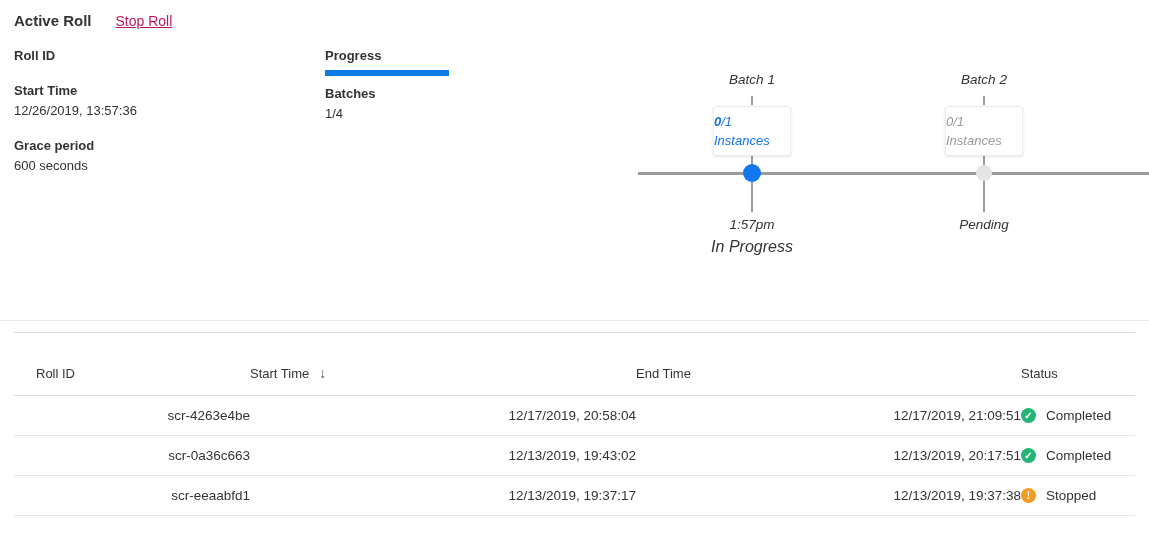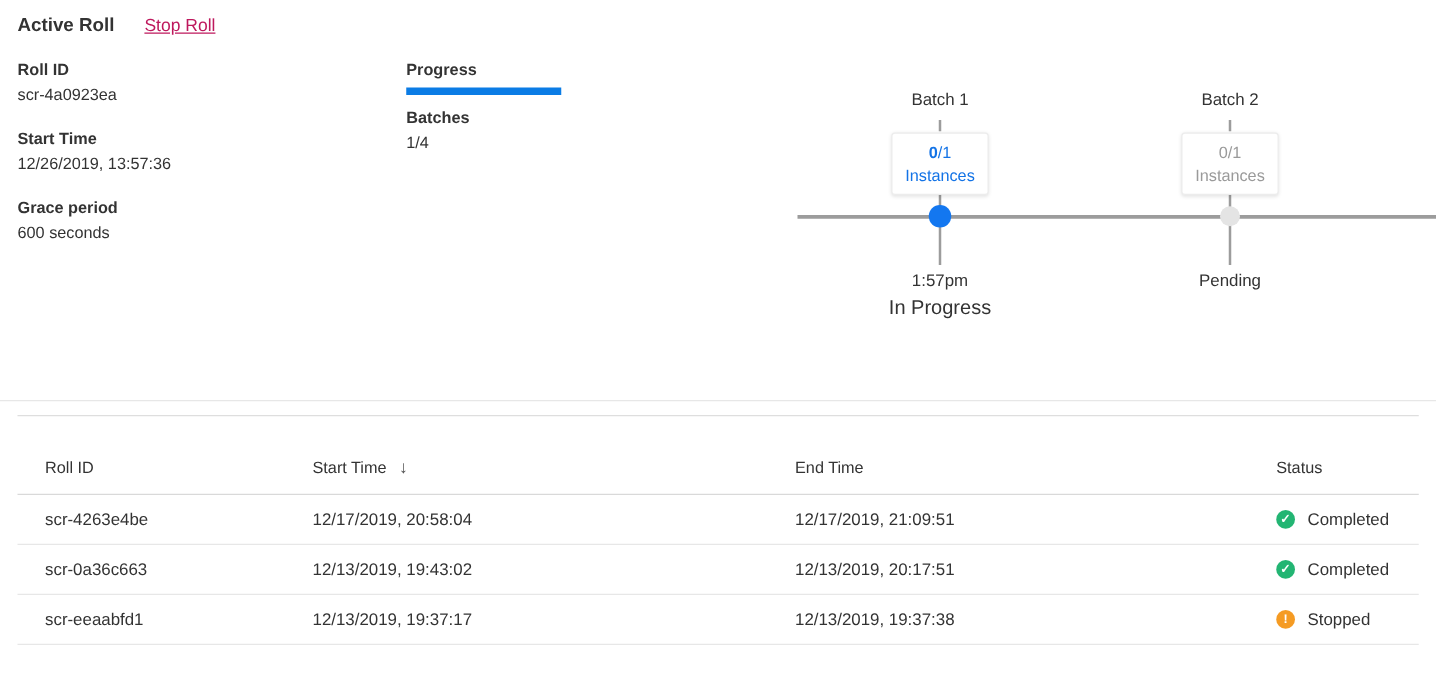--- a/index.html
+++ b/index.html
@@ -35,21 +35,21 @@
   .progress-label, .batches-label { font-weight: 700; font-size: 13px; line-height: 20px; }
   .progress-track { margin-top: 4px; width: 124px; height: 6px; background: #e8e8e8; }
   .progress-fill { height: 100%; background: #0b7ce5; }
   .batches-label { margin-top: 8px; }
   .batches-value { font-size: 13px; line-height: 20px; }
 
   
   .timeline { position: absolute; left: 638px; right: 0; top: 70px; height: 195px; }
   .hline { position: absolute; left: 0; right: 0; top: 102px; height: 3px; background: #9c9c9c; }
   .batch-node { position: absolute; top: 0; width: 0; }
-  .node-center { position: absolute; transform: translateX(-50%); text-align: center; }
+  .node-center { position: absolute; transform: translateX(-50%); text-align: left; font-style: italic; }
   .batch-name { top: 2px; font-size: 13.5px; color: #333; white-space: nowrap; }
   .tick { top: 26px; width: 2px; height: 9px; background: #9c9c9c; }
   .connector { top: 84px; width: 2px; height: 58px; background: #9c9c9c; z-index: 1; }
   .instances-card {
     top: 36px; width: 78px; padding: 5px 0;
     background: #fff; border: 1px solid #ececec; border-radius: 3px;
     box-shadow: 0 1px 3px rgba(0,0,0,0.10);
     z-index: 3; cursor: pointer;
   }
   .card-count, .card-instances { font-size: 13px; line-height: 19px; }
@@ -74,21 +74,21 @@
     padding-left: 22px;
     align-items: center;
   }
   .thead {
     padding-top: 32px; padding-bottom: 14px;
     border-bottom: 1px solid #d9d9d9;
     font-size: 13px; color: #333;
   }
   .th { display: flex; align-items: center; cursor: pointer; }
   .sort-arrow { margin-left: 10px; font-size: 14px; color: #555; }
-  .tbody-row { height: 40px; border-bottom: 1px solid #e7e7e7; font-size: 13.5px; color: #333; }
+  .tbody-row { height: 40px; border-bottom: 1px solid #e7e7e7; font-size: 13.5px; color: #333; text-align: right; }
   .status-cell { display: flex; align-items: center; }
   .status-icon {
     width: 15px; height: 15px; border-radius: 50%;
     display: inline-flex; align-items: center; justify-content: center;
     color: #fff; font-size: 10px; font-weight: 700; line-height: 1;
     margin-right: 10px; flex: none;
   }
   .status-success { background: #23b573; }
   .status-warning { background: #f59b23; }
   .status-label { color: #333; }
@@ -99,21 +99,20 @@
 <div class="active-section">
 
   <div class="title-row">
     <span class="section-title">Active Roll</span>
     <a class="stop-link">Stop Roll</a>
   </div>
 
   <div class="details-col">
     <div class="field-group">
       <div class="field-label">Roll ID</div>
-      <div class="field-value">scr-4a0923ea</div>
     </div>
     <div class="field-group">
       <div class="field-label">Start Time</div>
       <div class="field-value">12/26/2019, 13:57:36</div>
     </div>
     <div class="field-group">
       <div class="field-label">Grace period</div>
       <div class="field-value">600 seconds</div>
     </div>
   </div>

